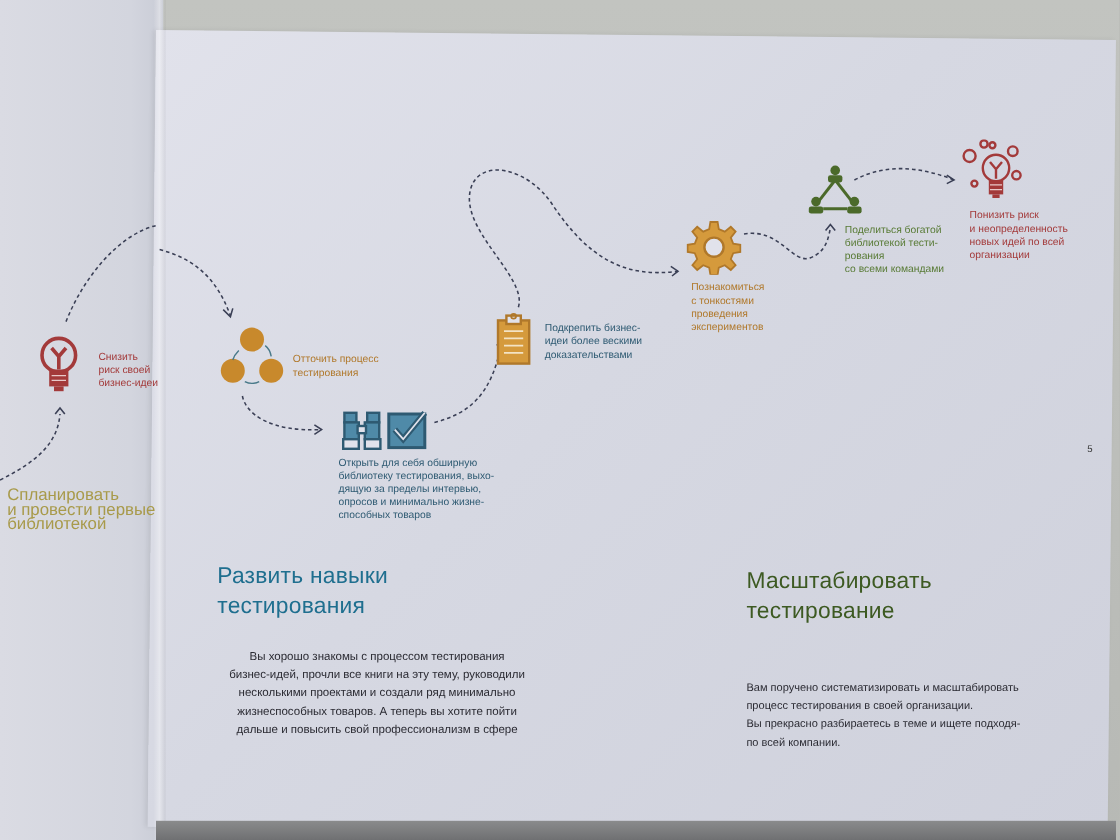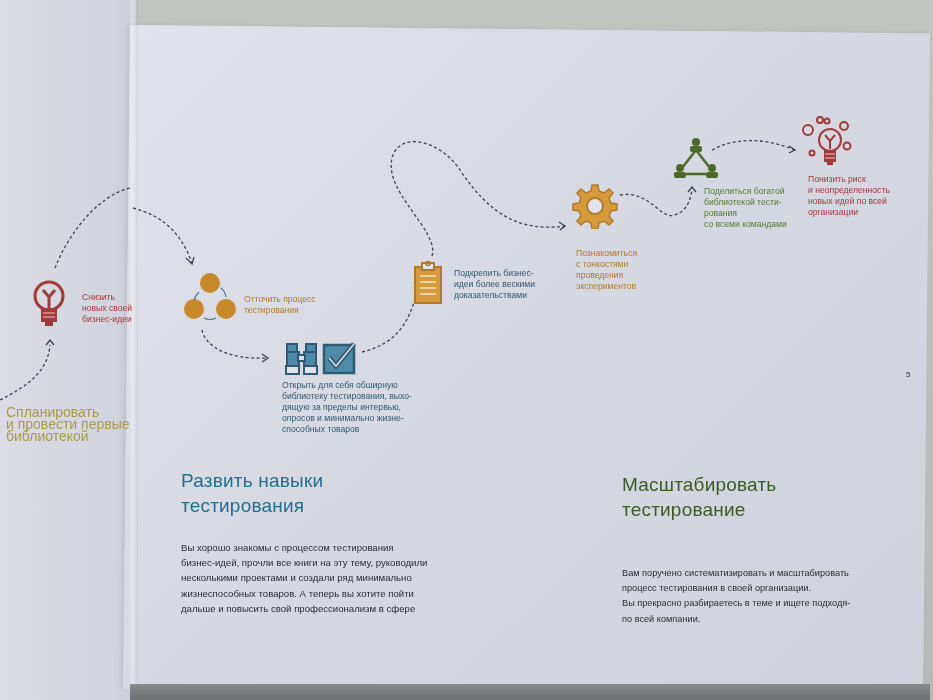--- a/index.html
+++ b/index.html
@@ -63,21 +63,21 @@
 <svg class="icon" style="left:28px;top:278px;" width="42" height="54" viewBox="0 0 42 54">
   <circle cx="21" cy="18" r="14" fill="none" stroke="#a33a3a" stroke-width="3"></circle>
   <path d="M15 12 L21 19 L27 12 M21 19 L21 30" stroke="#a33a3a" stroke-width="3" fill="none"></path>
   <rect x="13" y="30" width="16" height="14" fill="#a33a3a"></rect>
   <rect x="17" y="44" width="8" height="4" fill="#a33a3a"></rect>
   <line x1="15" y1="35" x2="27" y2="35" stroke="#e8c9c9" stroke-width="1"></line>
   <line x1="15" y1="39" x2="27" y2="39" stroke="#e8c9c9" stroke-width="1"></line>
 </svg>
 <div class="lbl red" style="left:82px;top:292px;">
   <span>Снизить</span>
-  <span>новых своей</span>
+  <span>риск своей</span>
   <span>бизнес-идеи</span>
 </div>
 
 <svg class="icon" style="left:180px;top:270px;" width="60" height="52" viewBox="0 0 60 52">
   <circle cx="30" cy="13" r="10" fill="#c8892c"></circle>
   <circle cx="14" cy="39" r="10" fill="#c8892c"></circle>
   <circle cx="46" cy="39" r="10" fill="#c8892c"></circle>
   <path d="M19 22 q-4 4 -5 8" stroke="#4a7a8a" stroke-width="1.2" fill="none"></path>
   <path d="M41 18 q4 3 5 9" stroke="#4a7a8a" stroke-width="1.2" fill="none"></path>
   <path d="M36 48 q-6 3 -12 0" stroke="#4a7a8a" stroke-width="1.2" fill="none"></path>
@@ -125,21 +125,21 @@
   <span>идеи более вескими</span>
   <span>доказательствами</span>
 </div>
 
 <svg class="icon" style="left:572px;top:183px;" width="46" height="46" viewBox="0 0 46 46">
   <g fill="#d59a3c" stroke="#b0782a" stroke-width="1.5">
     <path d="M20 2 h6 l1 6 l5 2 l5 -4 l4 4 l-4 5 l2 5 l6 1 v6 l-6 1 l-2 5 l4 5 l-4 4 l-5 -4 l-5 2 l-1 6 h-6 l-1 -6 l-5 -2 l-5 4 l-4 -4 l4 -5 l-2 -5 l-6 -1 v-6 l6 -1 l2 -5 l-4 -5 l4 -4 l5 4 l5 -2 z"></path>
   </g>
   <circle cx="23" cy="23" r="8" fill="#e1e2eb" stroke="#b0782a" stroke-width="2"></circle>
 </svg>
-<div class="lbl orange" style="left:576px;top:248px;">
+<div class="lbl orange" style="left:576px;top:234px;">
   <span>Познакомиться</span>
   <span>с тонкостями</span>
   <span>проведения</span>
   <span>экспериментов</span>
 </div>
 
 <svg class="icon" style="left:672px;top:136px;" width="48" height="44" viewBox="0 0 48 44">
   <g stroke="#4b6a2a" stroke-width="2.5" fill="none">
     <line x1="24" y1="14" x2="10" y2="32"></line>
     <line x1="24" y1="14" x2="38" y2="32"></line>
@@ -183,21 +183,21 @@
   <span>новых идей по всей</span>
   <span>организации</span>
 </div>
 
 <div class="pagenum" style="left:906px;top:370px;">5</div>
 
 <div class="h2" style="left:181px;top:468px;color:#1f6f8f;">
   <span>Развить навыки</span>
   <span>тестирования</span>
 </div>
-<div class="body-txt" style="left:181px;top:540px;">
+<div class="body-txt" style="left:191px;top:540px;text-align:center;">
   <span>Вы хорошо знакомы с процессом тестирования</span>
   <span>бизнес-идей, прочли все книги на эту тему, руководили</span>
   <span>несколькими проектами и создали ряд минимально</span>
   <span>жизнеспособных товаров. А теперь вы хотите пойти</span>
   <span>дальше и повысить свой профессионализм в сфере</span>
 </div>
 
 <div class="h2" style="left:622px;top:472px;color:#3d5a22;">
   <span>Масштабировать</span>
   <span>тестирование</span>

